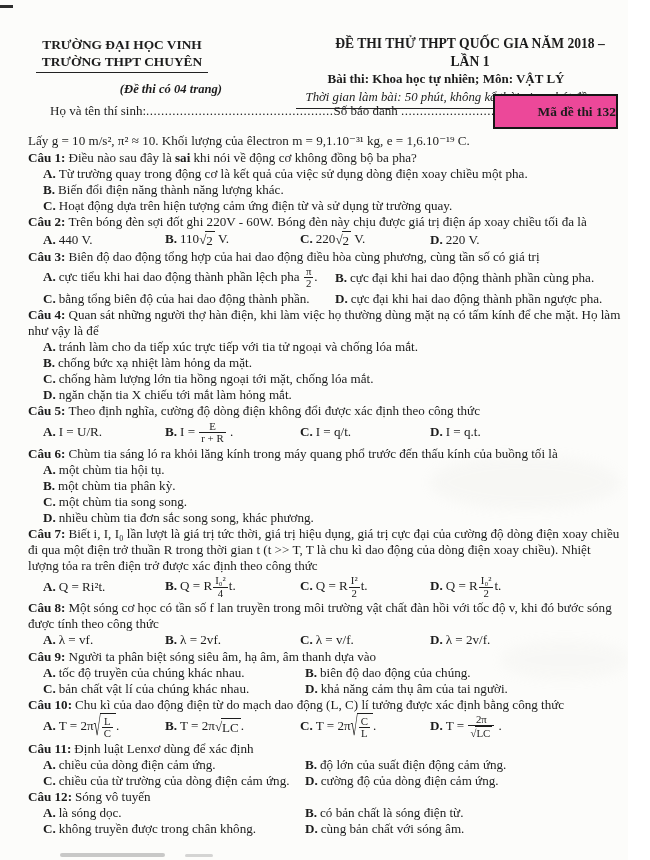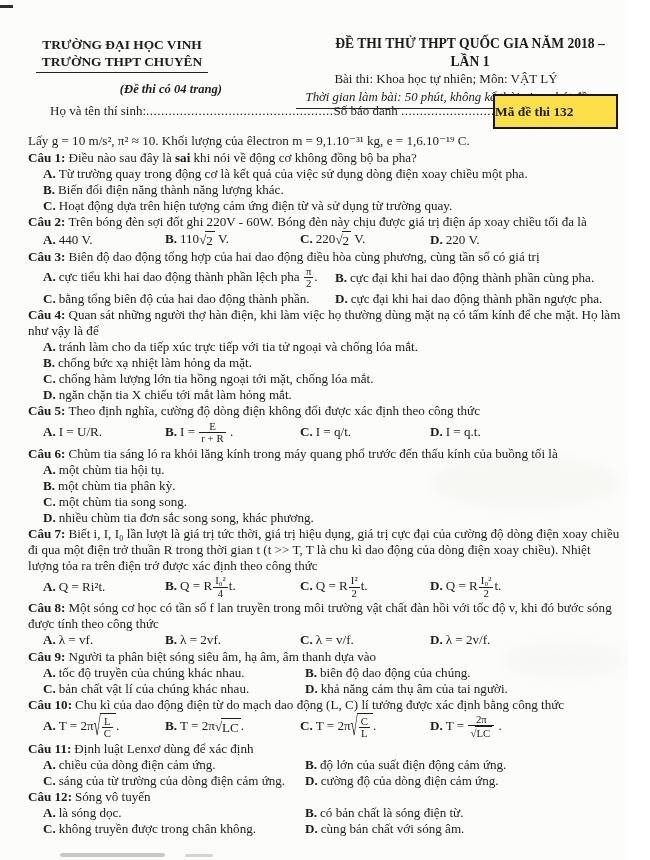--- a/index.html
+++ b/index.html
@@ -8,28 +8,28 @@
     background:#fcfcfa;color:#1c1c1c;
     font-family:"Liberation Serif","DejaVu Serif",serif;
     font-size:13.1px;
   }
   
   .h-left{position:absolute;left:22px;top:36px;width:200px;text-align:center;font-weight:bold;font-size:13.4px;line-height:17px;}
   .h-left .u2{display:inline-block;border-bottom:1.5px solid #222;padding:0 6px 2px;}
   .h-note{position:absolute;left:22px;top:82px;width:200px;text-align:right;font-weight:bold;font-style:italic;font-size:12.6px;}
   .h-right{position:absolute;left:286px;top:35px;width:320px;text-align:center;line-height:17.5px;}
   .h-right .t1{font-weight:bold;font-size:13.6px;margin-left:48px;}
-  .h-right .t2{font-weight:normal;font-size:13px;}
+  .h-right .t2{font-weight:bold;font-size:13px;}
   .h-right .t3{font-style:italic;font-size:12.8px;display:inline-block;border-bottom:1.2px solid #222;padding:0 10px 2px;}
   .h-row{position:absolute;left:50px;top:103px;font-size:13px;white-space:nowrap;}
   .h-row .dots{letter-spacing:.5px;}
   .code-box{
     position:absolute;left:493px;top:94px;width:121px;height:31px;
-    border:2px solid #161616;text-align:left;font-weight:bold;
-    font-size:13.4px;line-height:31px;background:#fde047;
+    border:2px solid #161616;text-align:right;font-weight:bold;
+    font-size:13.4px;line-height:31px;background:#ec4899;
   }
   
   .body{position:absolute;left:28px;top:133px;width:596px;line-height:16.1px;}
   .preamble{margin:0 0 1px 0;}
   .stem{}
   .qlabel{margin-right:3px;}
   .olabel{margin-right:3px;}
   .opts{padding-left:15px;}
   .opts.cols4{display:grid;grid-template-columns:122px 135px 130px 1fr;align-items:center;}
   .opts.cols2{display:grid;grid-template-columns:262px 1fr;align-items:center;}
@@ -194,21 +194,21 @@
                       <span class="rad">√</span>
                       <span class="vinc">LC</span>
                     </span></span></span> .</span></div>
           </div>
         </div>
         <div class="question">
           <div class="stem"><b class="qlabel">Câu 11:</b><span>Định luật Lenxơ dùng để xác định</span></div>
           <div class="opts cols2">
             <div class="opt"><b class="olabel">A.</b><span>chiều của dòng điện cảm ứng.</span></div>
             <div class="opt"><b class="olabel">B.</b><span>độ lớn của suất điện động cảm ứng.</span></div>
-            <div class="opt"><b class="olabel">C.</b><span>sáng của từ trường của dòng điện cảm ứng.</span></div>
+            <div class="opt"><b class="olabel">C.</b><span>chiều của từ trường của dòng điện cảm ứng.</span></div>
             <div class="opt"><b class="olabel">D.</b><span>cường độ của dòng điện cảm ứng.</span></div>
           </div>
         </div>
         <div class="question">
           <div class="stem"><b class="qlabel">Câu 12:</b><span>Sóng vô tuyến</span></div>
           <div class="opts cols2">
             <div class="opt"><b class="olabel">A.</b><span>là sóng dọc.</span></div>
             <div class="opt"><b class="olabel">B.</b><span>có bản chất là sóng điện từ.</span></div>
             <div class="opt"><b class="olabel">C.</b><span>không truyền được trong chân không.</span></div>
             <div class="opt"><b class="olabel">D.</b><span>cùng bản chất với sóng âm.</span></div>

